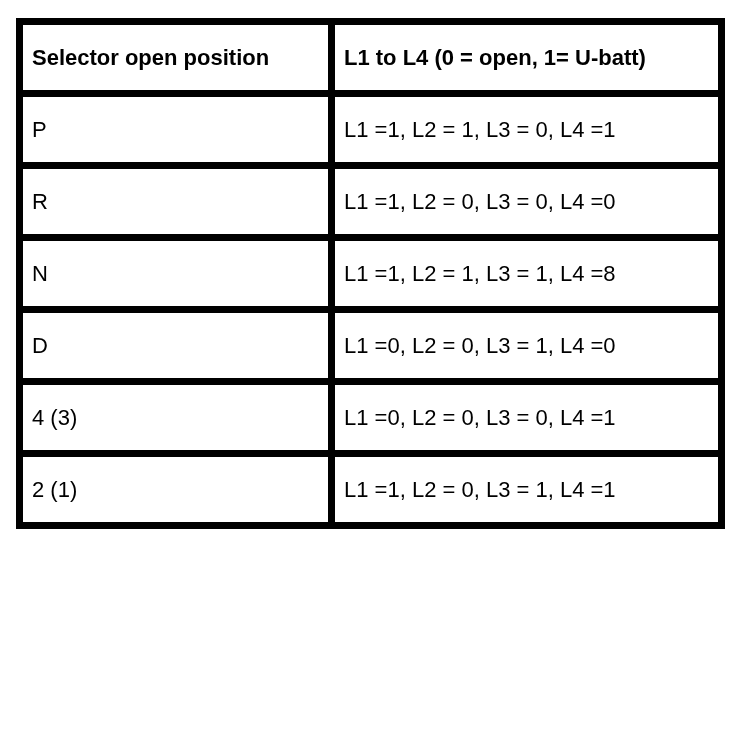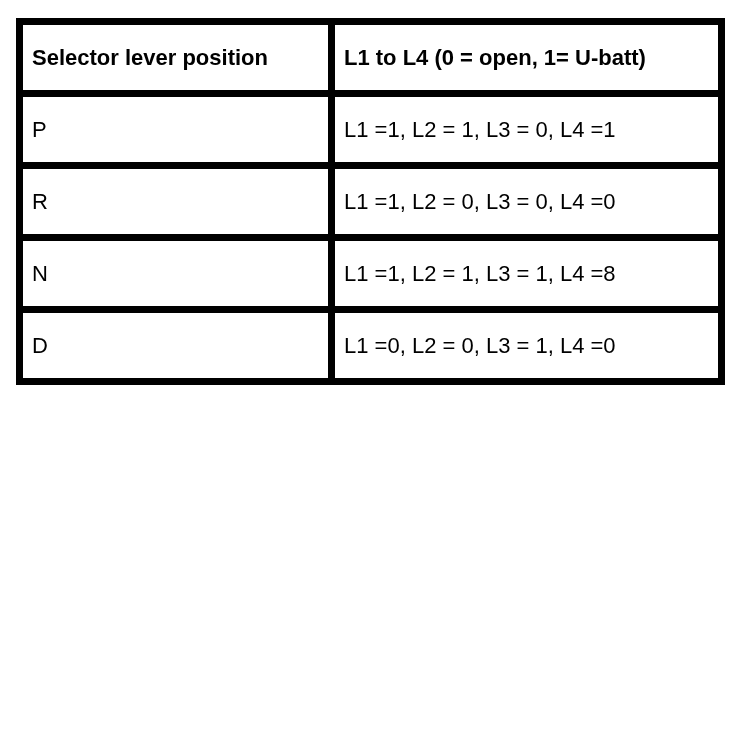--- a/index.html
+++ b/index.html
@@ -50,36 +50,44 @@
 <body>
 
 <div class="page">
   <table class="signal-table">
     <colgroup>
       <col class="col-position">
       <col class="col-signals">
     </colgroup>
     <thead>
       <tr>
-        <th>Selector lever position</th>
+        <th>Selector open position</th>
         <th>L1 to L4 (0 = open, 1= U-batt)</th>
       </tr>
     </thead>
     <tbody>
       <tr>
         <td>P</td>
         <td>L1 =1, L2 = 1, L3 = 0, L4 =1</td>
       </tr>
       <tr>
         <td>R</td>
         <td>L1 =1, L2 = 0, L3 = 0, L4 =0</td>
       </tr>
       <tr>
         <td>N</td>
         <td>L1 =1, L2 = 1, L3 = 1, L4 =8</td>
       </tr>
       <tr>
         <td>D</td>
         <td>L1 =0, L2 = 0, L3 = 1, L4 =0</td>
       </tr>
+      <tr>
+        <td>4 (3)</td>
+        <td>L1 =0, L2 = 0, L3 = 0, L4 =1</td>
+      </tr>
+      <tr>
+        <td>2 (1)</td>
+        <td>L1 =1, L2 = 0, L3 = 1, L4 =1</td>
+      </tr>
     </tbody>
   </table>
 </div>
 
 </body></html>

